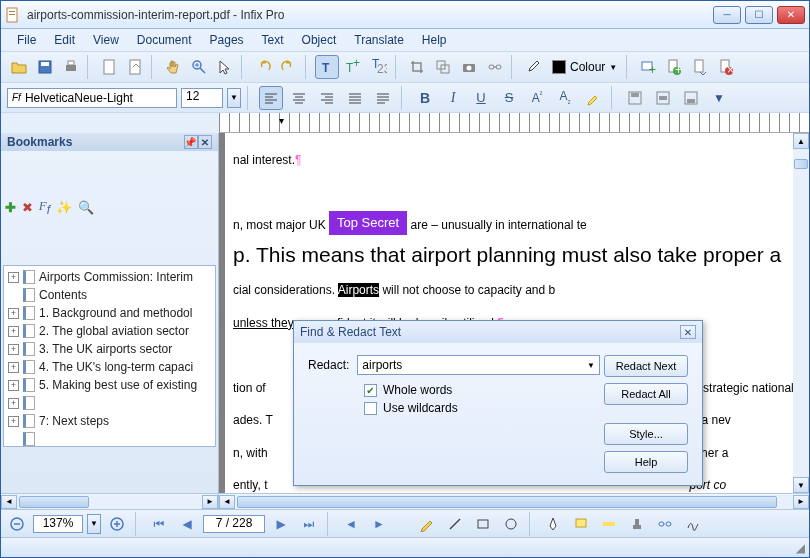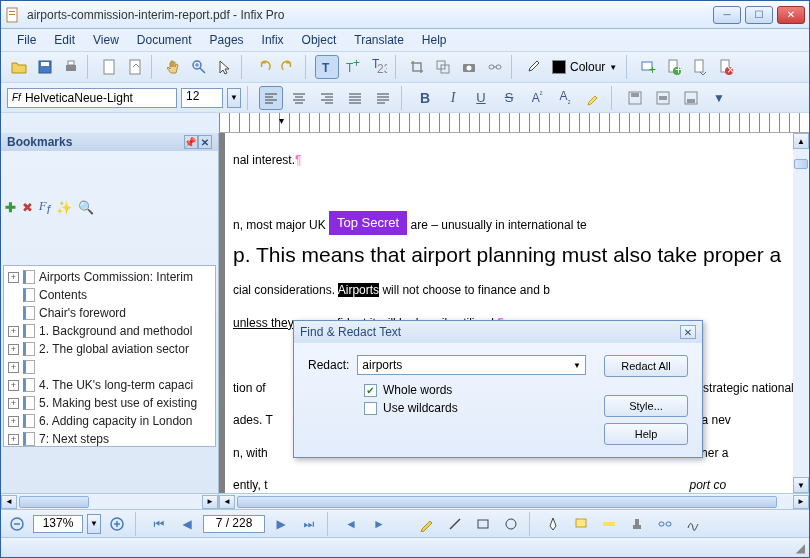--- a/index.html
+++ b/index.html
@@ -61,21 +61,21 @@
 .bottools { flex:1; display:flex; gap:4px; align-items:center; padding-left:20px; }
 .dochscroll { height:16px; background:linear-gradient(#f0f6ff,#d8e4f4); display:flex; align-items:center; border-top:1px solid #b0c8e0; }
 .dochscroll .arr { width:16px; height:14px; border:1px solid #9ab8d8; background:linear-gradient(#f0f6ff,#d0e0f4); font-size:8px; display:flex; align-items:center; justify-content:center; }
 .dochscroll .track { flex:1; height:14px; background:#e8f0fc; position:relative; }
 .dochscroll .thumb { position:absolute; left:2px; width:540px; height:12px; top:1px; background:linear-gradient(#dae8fa,#b8d0ec); border:1px solid #8ab0e0; border-radius:2px; }
 
 .dialog { position:absolute; left:293px; top:320px; width:410px; background:linear-gradient(#f2f7ff,#e2ecfa); border:1px solid #6a90c0; box-shadow:2px 2px 6px rgba(0,0,0,0.3); }
 .dlgtitle { height:22px; background:linear-gradient(#e8f0fc,#d4e2f6); display:flex; align-items:center; padding:0 6px; font-size:11px; color:#2a4a7a; }
 .dlgtitle .sp { flex:1; }
 .dlgtitle .x { width:16px; height:14px; border:1px solid #8aa8d0; font-size:10px; display:flex; align-items:center; justify-content:center; background:linear-gradient(#f0f6ff,#d8e4f4); }
-.dlgbody { padding:12px 14px; display:flex; gap:18px; }
+.dlgbody { padding:12px 14px; display:flex; gap:4px; }
 .dlgleft { flex:1; display:flex; flex-direction:column; gap:8px; }
 .dlgrow { display:flex; align-items:center; gap:8px; }
 .dlginput { flex:1; height:20px; background:#fff; border:1px solid #7a9cc8; padding:0 4px; display:flex; align-items:center; justify-content:space-between; }
 .dlgchecks { padding-left:56px; display:flex; flex-direction:column; gap:4px; }
 .chk { display:flex; align-items:center; gap:6px; }
 .chkbox { width:13px; height:13px; border:1px solid #7a9cc8; background:#fff; display:flex; align-items:center; justify-content:center; font-size:10px; color:#2a7a2a; }
 .dlgbtns { display:flex; flex-direction:column; gap:6px; width:84px; }
 .dlgbtn { height:22px; border:1px solid #7a9cc8; background:linear-gradient(#f6faff,#dce8f6); border-radius:3px; display:flex; align-items:center; justify-content:center; font-size:11px; }
 svg { display:block; }
 </style>
@@ -98,21 +98,21 @@
       <div class="winbtn close">✕</div>
     </div>
   </div>
 
   <div class="menubar">
     <span class="menuitem">File</span>
     <span class="menuitem">Edit</span>
     <span class="menuitem">View</span>
     <span class="menuitem">Document</span>
     <span class="menuitem">Pages</span>
-    <span class="menuitem">Infix</span>
+    <span class="menuitem">Text</span>
     <span class="menuitem">Object</span>
     <span class="menuitem">Translate</span>
     <span class="menuitem">Help</span>
   </div>
 
   <div class="toolbar">
     <div class="tbtn">
         <svg width="16" height="16">
           <path d="M1 4h5l1 2h8v8H1z" fill="#f4d060" stroke="#b09020"></path>
         </svg>
@@ -376,52 +376,47 @@
             <div class="tg">+</div>
             <div class="bi"></div>
             <span>Airports Commission: Interim</span>
           </div>
           <div class="treeitem">
             <div class="ng"></div>
             <div class="bi"></div>
             <span>Contents</span>
           </div>
           <div class="treeitem">
-            <div class="ng"></div>
-            <div class="bi"></div>
-            <span>Chair's foreword</span>
-          </div>
-          <div class="treeitem">
             <div class="tg">+</div>
             <div class="bi"></div>
             <span>1. Background and methodol</span>
           </div>
           <div class="treeitem">
             <div class="tg">+</div>
             <div class="bi"></div>
             <span>2. The global aviation sector</span>
           </div>
           <div class="treeitem">
             <div class="tg">+</div>
             <div class="bi"></div>
+            <span>3. The UK airports sector</span>
           </div>
           <div class="treeitem">
             <div class="tg">+</div>
             <div class="bi"></div>
             <span>4. The UK's long-term capaci</span>
           </div>
           <div class="treeitem">
             <div class="tg">+</div>
             <div class="bi"></div>
             <span>5. Making best use of existing</span>
           </div>
           <div class="treeitem">
             <div class="tg">+</div>
             <div class="bi"></div>
-            <span>6. Adding capacity in London</span>
           </div>
           <div class="treeitem">
             <div class="tg">+</div>
             <div class="bi"></div>
             <span>7: Next steps</span>
           </div>
           <div class="treeitem">
             <div class="ng"></div>
             <div class="bi"></div>
           </div>
@@ -435,21 +430,21 @@
       </div>
     </div>
 
     <div class="docwrap">
       <div class="docscroll">
         <div class="page">
           <p><span>nal interest.</span><span class="pilcrow">¶</span></p>
           <p>&nbsp;</p>
           <p><span>n, most major UK </span><span class="redlabel">Top Secret</span><span> are – unusually in international te</span></p>
           <p>p. This means that airport planning must also take proper a</p>
-          <p><span>cial considerations. </span><span class="selword">Airports</span><span> will not choose to finance and b</span></p>
+          <p><span>cial considerations. </span><span class="selword">Airports</span><span> will not choose to capacity and b</span></p>
           <p><span class="u">unless they are confident it will be heavily utilised.</span><span class="pilcrow">¶</span></p>
           <p>&nbsp;</p>
           <p><span>tion of </span><span style="display:inline-block;width:410px"></span><span> are strategic national assets, the number</span></p>
           <p><span>ades. T</span><span style="display:inline-block;width:412px"></span><span>ed a nev</span></p>
           <p><span>n, with</span><span style="display:inline-block;width:418px"></span><span>leither a</span></p>
           <p><span>ently, t</span><span style="display:inline-block;width:422px"></span><i><span>port co</span></i></p>
 
         </div>
         <div class="vscroll">
           <div class="arr">▲</div>
@@ -576,19 +571,20 @@
             <div class="chkbox">✔</div>
             <span>Whole words</span>
           </div>
         <div class="chk">
             <div class="chkbox"></div>
             <span>Use wildcards</span>
           </div>
       </div>
     </div>
     <div class="dlgbtns">
+      <div class="dlgbtn">Redact Next</div>
       <div class="dlgbtn">Redact All</div>
       <div style="height:6px"></div>
       <div class="dlgbtn">Style...</div>
       <div class="dlgbtn">Help</div>
     </div>
   </div>
 </div>
 
 </body></html>

